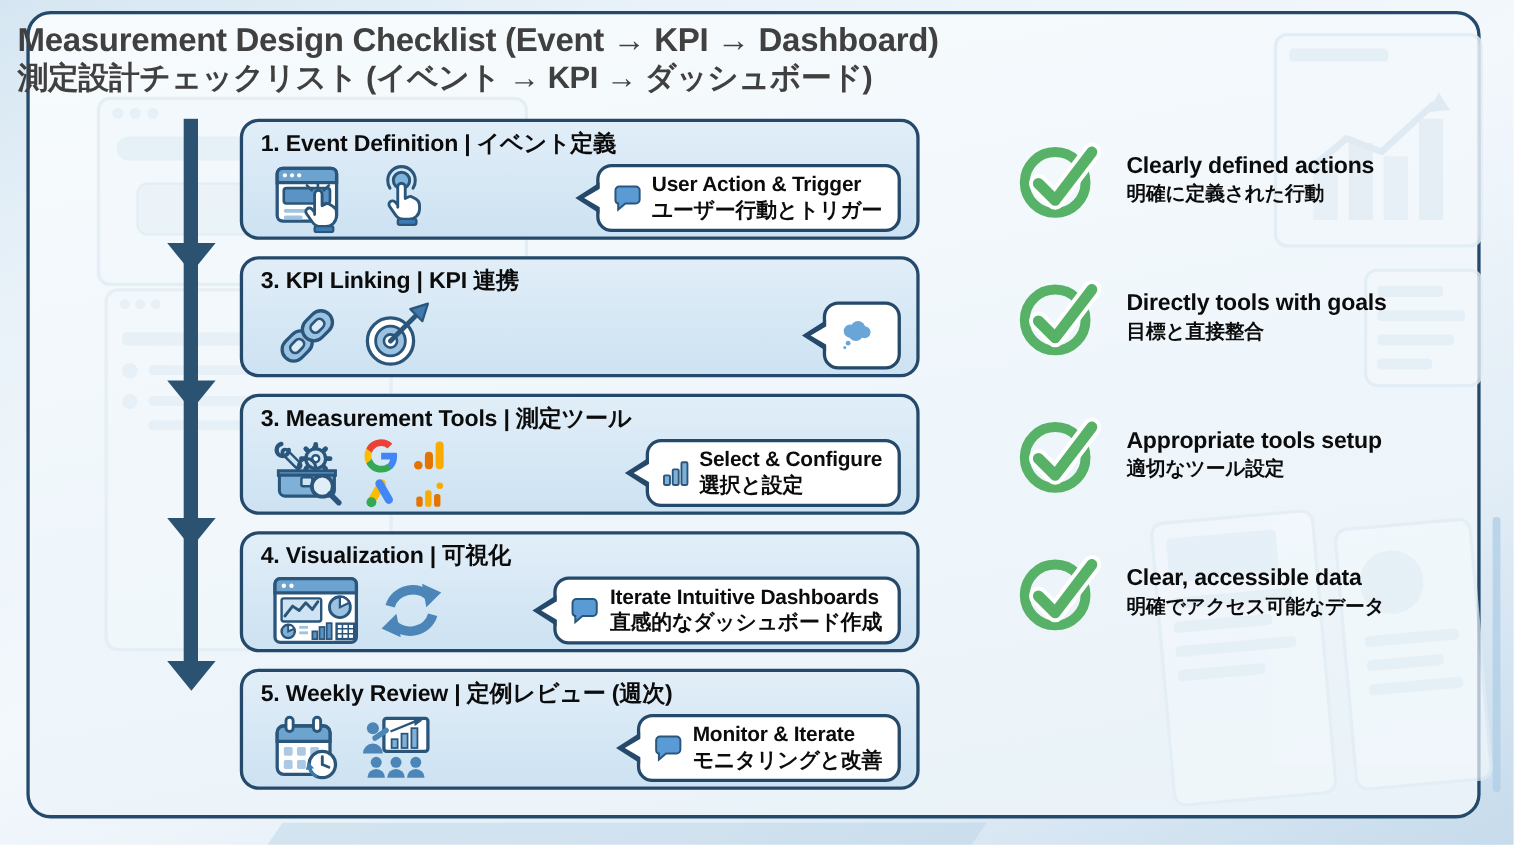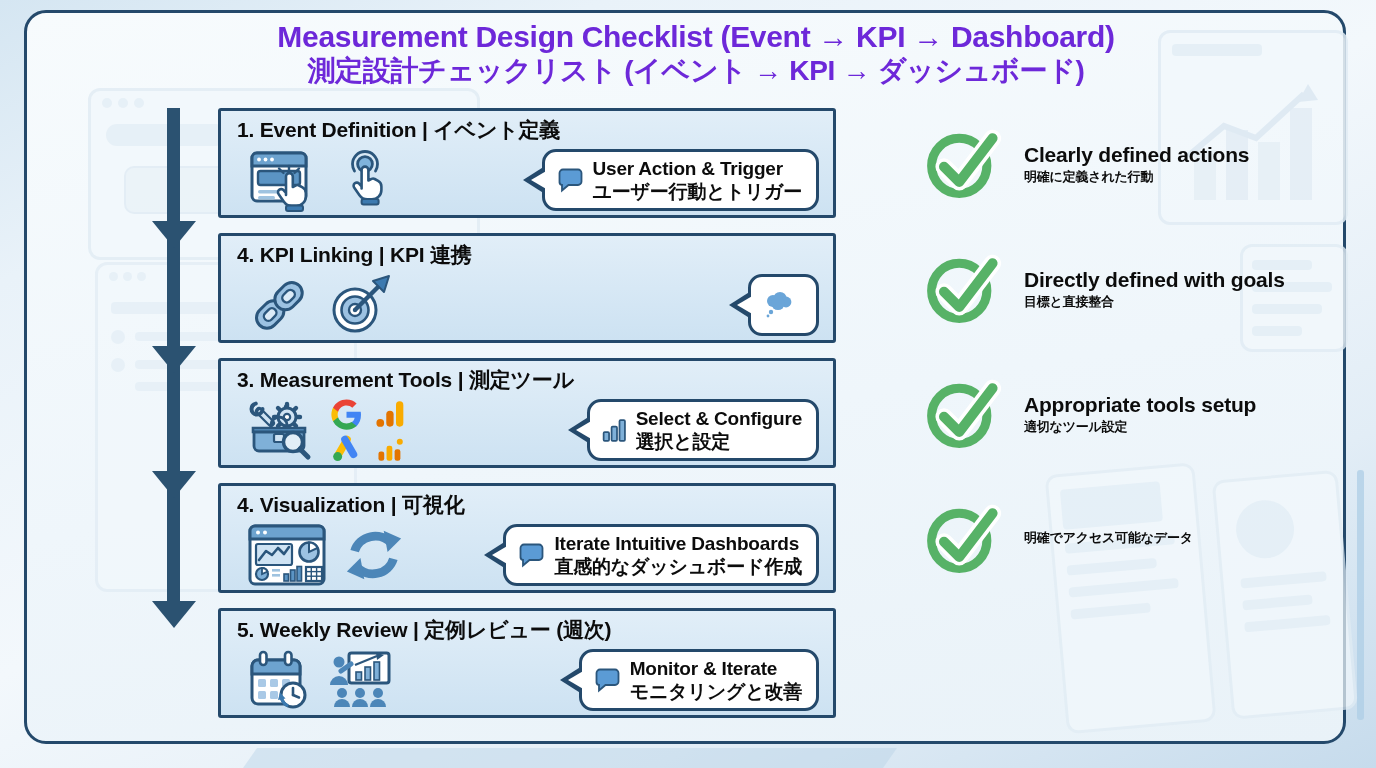--- a/index.html
+++ b/index.html
@@ -15,30 +15,30 @@
     background:linear-gradient(170deg,#f7fbfd 0%,#eff6fb 55%,#e9f2f8 100%);
   }
   
   .deco{position:absolute;pointer-events:none}
   .deco .card{position:absolute;border:3px solid #e1ecf4;border-radius:12px;background:#f2f8fc}
   .deco .bar{position:absolute;background:#e3eef6;border-radius:4px}
   .deco .dot{position:absolute;background:#e3eef6;border-radius:50%}
   .deco-vbar{position:absolute;left:1357px;top:470px;width:7px;height:250px;background:#aecde6;opacity:.75;border-radius:3px}
   .deco-strip{position:absolute;left:250px;top:748px;width:640px;height:20px;background:#b9d2e7;opacity:.45;transform:skewX(-35deg)}
   
-  .titles{position:absolute;top:20px;left:16px;right:0;text-align:center;color:#6d28d9;z-index:5}
+  .titles{position:absolute;top:20px;left:16px;right:0;text-align:left;color:#404040;z-index:5}
   .title-en{font-size:30px;font-weight:bold;letter-spacing:-.3px;line-height:1.12}
   .title-ja{font-size:28px;font-weight:bold;letter-spacing:-.3px;line-height:1.2}
   
   .arrow-line{position:absolute;left:167px;top:108px;width:13px;height:500px;background:#2b5271;z-index:2}
   .ah{position:absolute;left:152px;width:0;height:0;border-left:22px solid transparent;border-right:22px solid transparent;border-top:27px solid #2b5271;z-index:2}
   
   .steps{position:absolute;left:218px;top:108px;width:618px;display:flex;flex-direction:column;gap:15px;z-index:3}
   .step{
-    height:110px;border:3px solid #24496b;border-radius:3px;
+    height:110px;border:3px solid #24496b;border-radius:17px;
     background:linear-gradient(180deg,#e1eef8 0%,#cde2f2 100%);
     padding:5px 12px 6px 16px;
   }
   .step-title{font-size:21px;font-weight:bold;color:#0c0c0c;letter-spacing:-.2px;white-space:nowrap}
   .step-row{display:flex;align-items:center;gap:16px;height:72px;padding-left:10px}
   .glogos{display:grid;grid-template-columns:34px 34px;gap:2px 10px;align-items:center;justify-items:center}
   .bubble{
     margin-left:auto;margin-right:2px;position:relative;background:#fff;
     border:3px solid #24496b;border-radius:14px;min-height:62px;
     display:flex;align-items:center;gap:9px;padding:4px 14px 4px 12px;
@@ -46,21 +46,21 @@
   .tail-o{position:absolute;left:-22px;top:50%;transform:translateY(-50%);width:0;height:0;
     border-top:14px solid transparent;border-bottom:14px solid transparent;border-right:22px solid #24496b}
   .tail-i{position:absolute;left:-14px;top:50%;transform:translateY(-50%);width:0;height:0;
     border-top:10px solid transparent;border-bottom:10px solid transparent;border-right:17px solid #fff;z-index:1}
   .bubble-text{font-weight:bold;font-size:19px;line-height:1.22;color:#0c0c0c;letter-spacing:-.2px;white-space:nowrap}
   
   .checks{position:absolute;left:924px;top:108px;width:486px;display:flex;flex-direction:column;gap:15px;z-index:3}
   .check-row{height:110px;display:flex;align-items:center;gap:20px}
   .check-text{font-weight:bold;color:#0c0c0c;line-height:1.32}
   .check-en{font-size:21px;letter-spacing:-.2px}
-  .check-ja{font-size:13px;letter-spacing:-.2px}
+  .check-ja{font-size:18px;letter-spacing:-.2px}
   svg{display:block}
 </style>
 </head>
 <body>
 
 <div class="frame"></div>
 
 <div class="deco" style="left:88px;top:88px;width:392px;height:172px;opacity:.8;z-index:1">
   <div class="card" style="left:0;top:0;right:0;bottom:0"></div>
   <div class="dot" style="left:14px;top:10px;width:10px;height:10px"></div>
@@ -177,21 +177,21 @@
         </span>
         <div class="bubble-text">
           <div>User Action &amp; Trigger</div>
           <div>ユーザー行動とトリガー</div>
         </div>
       </div>
     </div>
   </section>
 
   <section class="step">
-    <div class="step-title">4. KPI Linking | KPI 連携</div>
+    <div class="step-title">3. KPI Linking | KPI 連携</div>
     <div class="step-row">
       <span>
         <svg width="64" height="64" viewBox="0 0 64 64">
           <g transform="rotate(-45 32 32)">
             <rect x="4" y="22" width="30" height="21" rx="10.5" fill="#9cc2e2" stroke="#2b567c" stroke-width="3"></rect>
             <rect x="12" y="28" width="14" height="9" rx="4.5" fill="#dcebf7" stroke="#2b567c" stroke-width="2.4"></rect>
             <rect x="30" y="22" width="30" height="21" rx="10.5" fill="#9cc2e2" stroke="#2b567c" stroke-width="3"></rect>
             <rect x="38" y="28" width="14" height="9" rx="4.5" fill="#dcebf7" stroke="#2b567c" stroke-width="2.4"></rect>
           </g>
         </svg>
@@ -436,21 +436,21 @@
 
   <div class="check-row">
     <span>
       <svg width="80" height="80" viewBox="0 0 84 84">
         <circle cx="37" cy="45" r="29" fill="none" stroke="#57b267" stroke-width="9.5"></circle>
         <path d="M21 46 L37 62 L72 16" fill="none" stroke="#ffffff" stroke-width="18" stroke-linecap="round" stroke-linejoin="round"></path>
         <path d="M21 46 L37 62 L72 16" fill="none" stroke="#57b267" stroke-width="10.5" stroke-linecap="round" stroke-linejoin="round"></path>
       </svg>
     </span>
     <div class="check-text">
-      <div class="check-en">Directly defined with goals</div>
+      <div class="check-en">Directly tools with goals</div>
       <div class="check-ja">目標と直接整合</div>
     </div>
   </div>
 
   <div class="check-row">
     <span>
       <svg width="80" height="80" viewBox="0 0 84 84">
         <circle cx="37" cy="45" r="29" fill="none" stroke="#57b267" stroke-width="9.5"></circle>
         <path d="M21 46 L37 62 L72 16" fill="none" stroke="#ffffff" stroke-width="18" stroke-linecap="round" stroke-linejoin="round"></path>
         <path d="M21 46 L37 62 L72 16" fill="none" stroke="#57b267" stroke-width="10.5" stroke-linecap="round" stroke-linejoin="round"></path>
@@ -464,17 +464,18 @@
 
   <div class="check-row">
     <span>
       <svg width="80" height="80" viewBox="0 0 84 84">
         <circle cx="37" cy="45" r="29" fill="none" stroke="#57b267" stroke-width="9.5"></circle>
         <path d="M21 46 L37 62 L72 16" fill="none" stroke="#ffffff" stroke-width="18" stroke-linecap="round" stroke-linejoin="round"></path>
         <path d="M21 46 L37 62 L72 16" fill="none" stroke="#57b267" stroke-width="10.5" stroke-linecap="round" stroke-linejoin="round"></path>
       </svg>
     </span>
     <div class="check-text">
+      <div class="check-en">Clear, accessible data</div>
       <div class="check-ja">明確でアクセス可能なデータ</div>
     </div>
   </div>
 
 </aside>
 
 </body></html>

